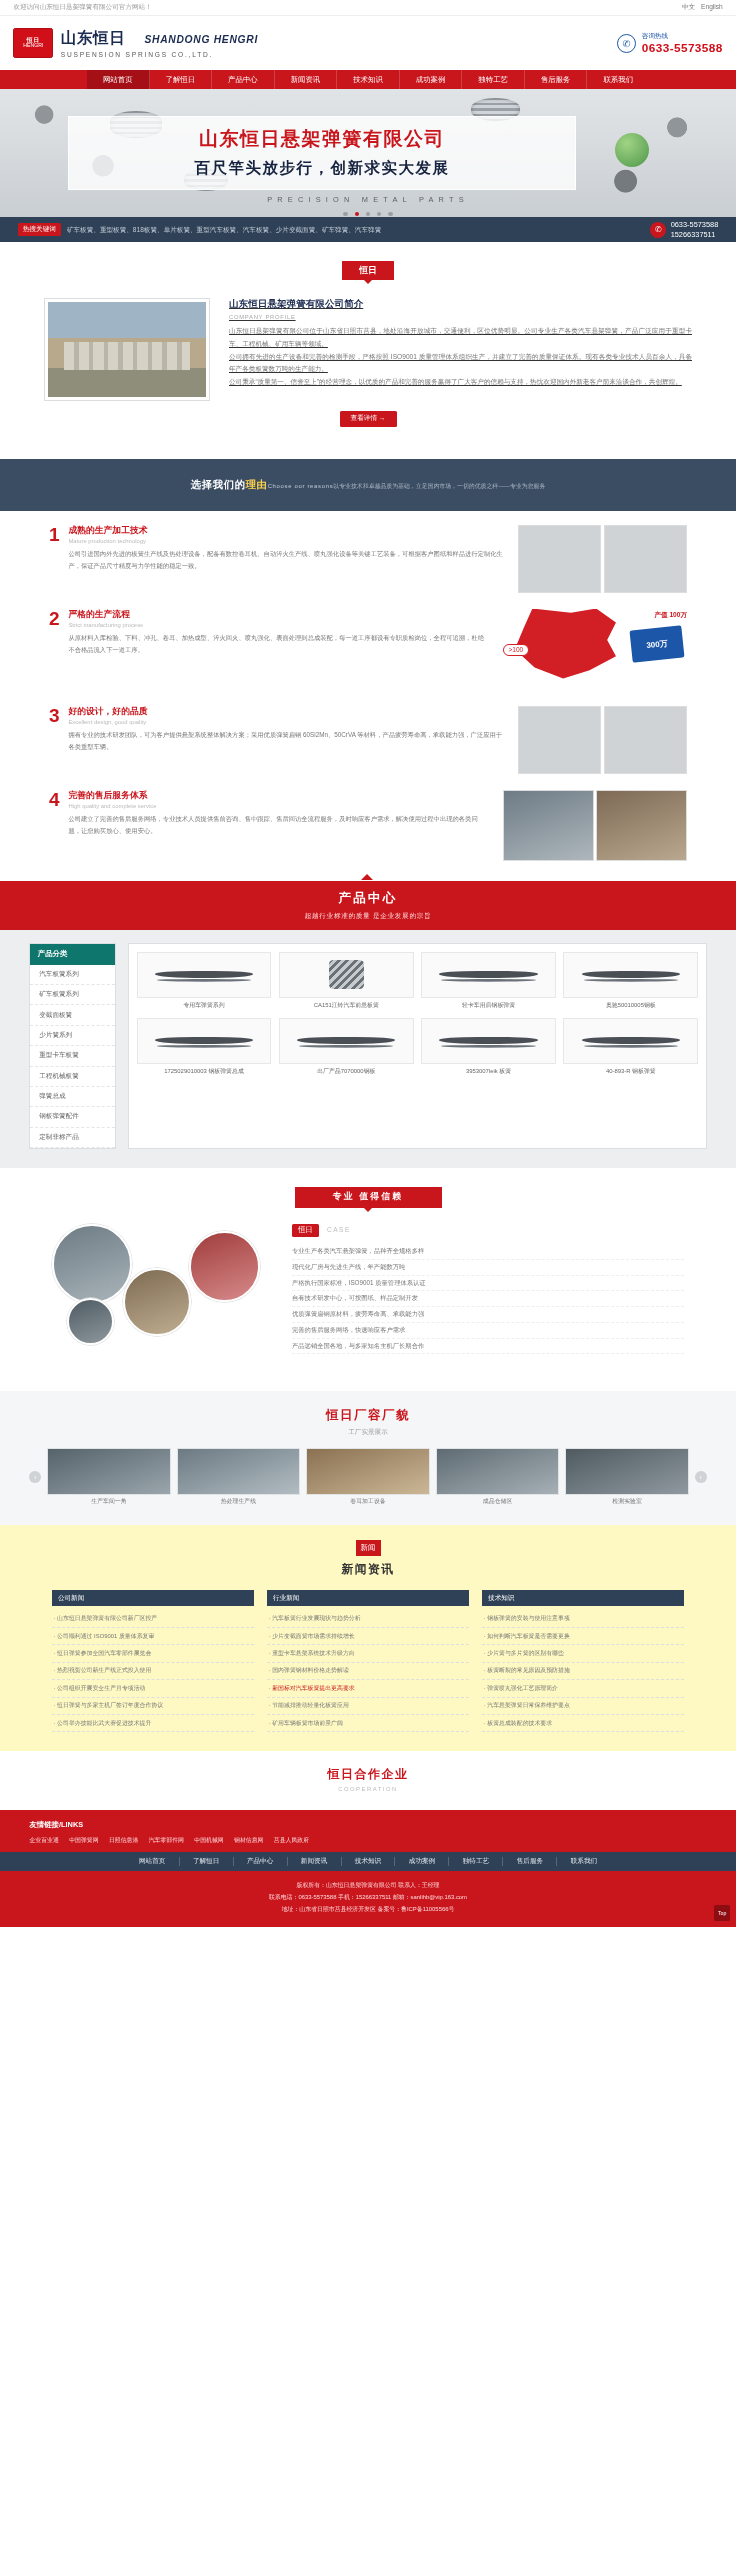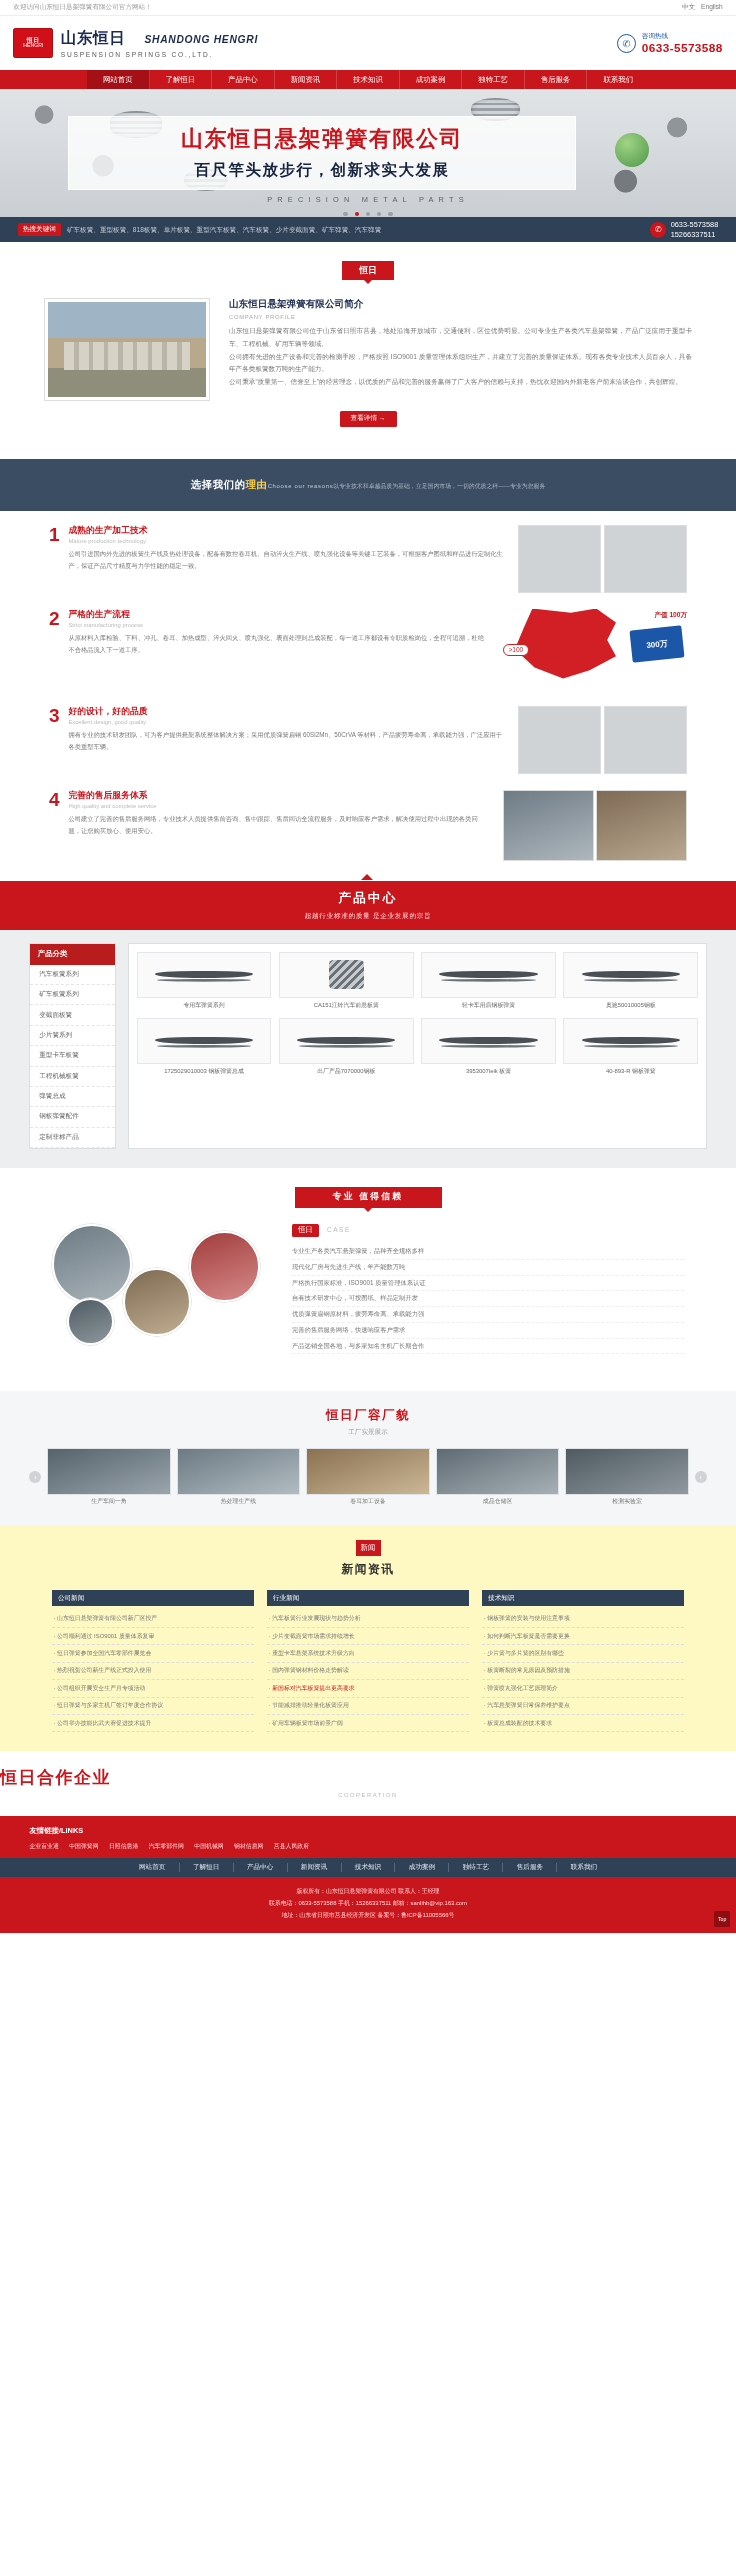--- a/index.html
+++ b/index.html
@@ -108,21 +108,21 @@
     background: radial-gradient(circle at 35% 30%, #9ad37a, #3f8f3a);
     opacity:.9;
   }
   .banner-box {
     position: absolute; left: 68px; top: 26.5px; width: 508px; height: 74px;
     background: rgba(255,255,255,.80);
     border: 0.7px solid rgba(255,255,255,.9);
     display:flex; flex-direction: column; align-items:center; justify-content:center;
     gap: 5.9px;
   }
-  .banner-box .l1 { font-size: 22px; font-weight: bold; color: #c9161d; letter-spacing: 1.5px; }
+  .banner-box .l1 { font-size: 19px; font-weight: bold; color: #c9161d; letter-spacing: 1.5px; }
   .banner-box .l2 { font-size: 15.5px; font-weight: bold; color: #16233f; letter-spacing: 1.5px; }
   .banner .tagline {
     position:absolute; left:0; right:0; top: 106px; text-align:center;
     font-size: 7.4px; letter-spacing: 5.2px; color: #5d6167;
   }
   .banner .dots { position:absolute; left:0; right:0; top:119px; text-align:center; }
   .banner .dots i {
     display:inline-block; width:4.4px;height:4.4px;border-radius:50%;
     background:#9aa0a5; margin:0 2.2px;
   }
@@ -157,21 +157,21 @@
     position: relative;
   }
   .sec-title-red:after{
     content:""; position:absolute; bottom:-4.4px; left:50%; margin-left:-4.4px;
     border-left:4.4px solid transparent; border-right:4.4px solid transparent;
     border-top:4.4px solid #c9161d;
   }
 
   
   .about {
-    display:flex; gap: 19px; padding: 17.7px 44px 0 44px;
+    display:flex; gap: 19px; padding: 17.7px 44px 0 44px; text-decoration: underline;
   }
   .about .photo {
     width: 166px; height: 103px; border:0.7px solid #ddd; padding:2.9px; background:#fff;
   }
   .about .photo .img {
     width:100%; height:100%;
     background: linear-gradient(180deg,#9fb4c4 0 38%, #b9a98c 38% 70%, #8e8e7a 70% 100%);
     position:relative; overflow:hidden;
   }
   .about .photo .img:before{
@@ -245,21 +245,21 @@
   .prod-band:before{
     content:""; position:absolute; top:-6.6px; left:50%; margin-left:-6.6px;
     width:0;height:0;border-left:6.6px solid transparent;border-right:6.6px solid transparent;
     border-bottom:6.6px solid #c9161d;
   }
   .prod-band .t { font-size: 12.5px; font-weight:bold; letter-spacing:2.2px;}
   .prod-band .s { font-size: 6.6px; margin-top:4.4px; color:#ffd9db; letter-spacing:0.7px;}
 
   .prod-wrap { background:#eceef0; padding: 13.3px 29.4px 19px; display:flex; gap: 11.8px;}
   .prod-cats { width: 87px; background:#fff; border:0.7px solid #dcdfe2; }
-  .prod-cats .hd { background:#b91c1c; color:#fff; font-size:7.4px; padding:5.2px 7.4px; font-weight:bold;}
+  .prod-cats .hd { background:#0f766e; color:#fff; font-size:7.4px; padding:5.2px 7.4px; font-weight:bold;}
   .prod-cats ul { list-style:none; }
   .prod-cats li {
     font-size: 6.6px; color:#666; padding: 5.2px 8.8px; border-bottom:0.7px dashed #e3e6e9;
   }
   .prod-grid { flex:1; background:#fff; border:0.7px solid #dcdfe2; padding: 7.4px; }
   .prod-row { display:flex; gap:7.4px; margin-bottom:7.4px;}
   .prod-item { flex:1; text-align:center; }
   .prod-item .img {
     height: 46px; border:0.7px solid #e5e8ea; background:#fafafa;
     display:flex;align-items:center;justify-content:center; overflow:hidden;
@@ -333,21 +333,21 @@
   .news-col ul { list-style:none; margin-top:4.4px; }
   .news-col li {
     font-size:5.9px; color:#777; padding:3.7px 1.5px; border-bottom:0.7px dashed #dcdee0;
     white-space:nowrap; overflow:hidden; text-overflow:ellipsis;
   }
   .news-col li:before { content:"· "; color:#c9161d; }
   .news-col li.hot { color:#c9161d; }
 
   
   .partners { padding: 14.7px 0 17.7px; }
-  .partners .hd { text-align:left; font-size:17px; font-weight:bold; color:#c9161d; letter-spacing:1.5px;}
+  .partners .hd { text-align:center; font-size:12px; font-weight:bold; color:#c9161d; letter-spacing:1.5px;}
   .partners .sub { text-align:center; font-size:5.9px; color:#bbb; letter-spacing:1.5px; margin-top:2.9px;}
   .partners .row { display:flex; gap:7.4px; padding: 10.3px 22px 0; }
   .partners .logo {
     flex:1; height: 43px; border:0.7px solid #e2e4e6; background:#fff;
     display:flex; align-items:center; justify-content:center; font-size: 8px; font-weight:bold;
   }
   .lg-red { background:#d5151d; color:#fff; }
   .lg-blue { color:#1b56a8; }
   .lg-dark { color:#23314e; }
 

